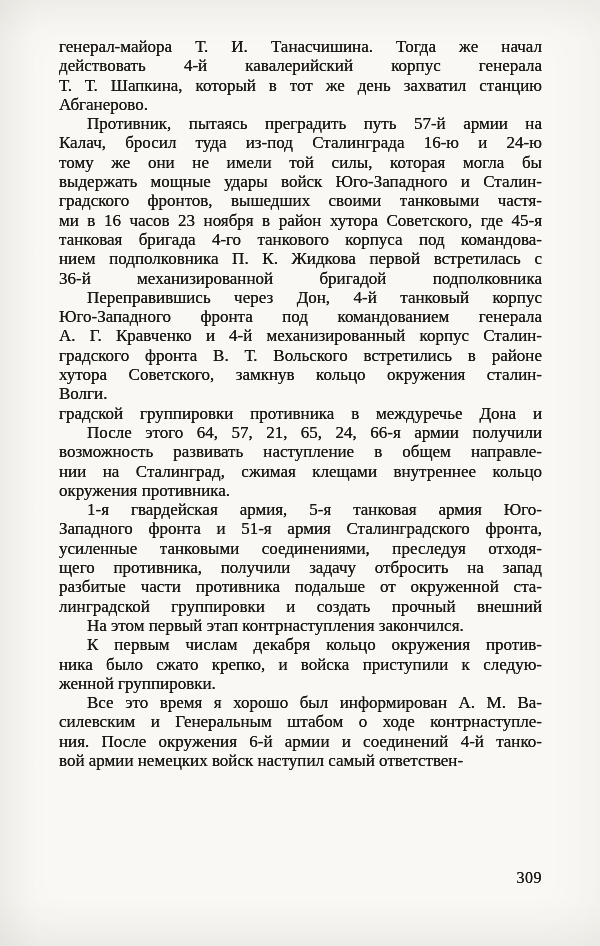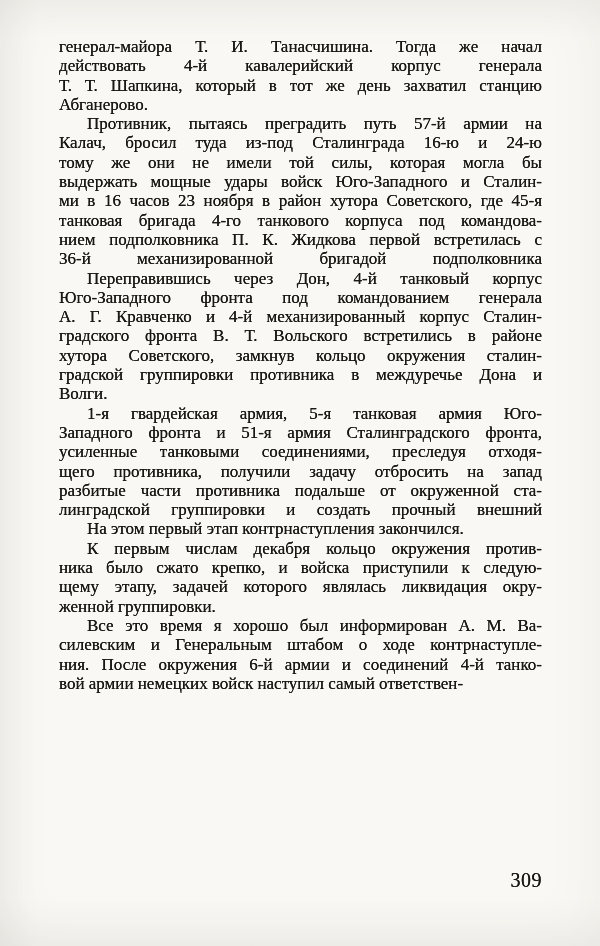--- a/index.html
+++ b/index.html
@@ -57,70 +57,76 @@
   }
   .line.first-indent {
     padding-left: 28px;
   }
   .page-number {
     position: absolute;
     left: 59px;
     top: 869px;
     width: 483px;
     text-align: right;
-    font-size: 20px;
+    font-size: 16px;
     letter-spacing: 0.5px;
     text-shadow: 0 0 0.3px currentColor;
   }
 </style>
 </head>
 <body>
 
 <div class="page" style="--paper: #f9f8f4; --ink: #1b1814;">
   <div class="text-block">
       <div class="para">
         <div class="line">генерал-майора Т. И. Танасчишина. Тогда же начал</div>
         <div class="line">действовать 4-й кавалерийский корпус генерала</div>
         <div class="line">Т. Т. Шапкина, который в тот же день захватил станцию</div>
         <div class="line last">Абганерово.</div>
       </div>
       <div class="para">
         <div class="line first-indent">Противник, пытаясь преградить путь 57-й армии на</div>
         <div class="line">Калач, бросил туда из-под Сталинграда 16-ю и 24-ю</div>
         <div class="line">тому же они не имели той силы, которая могла бы</div>
         <div class="line">выдержать мощные удары войск Юго-Западного и Сталин-</div>
+        <div class="line">градского фронтов, вышедших своими танковыми частя-</div>
         <div class="line">ми в 16 часов 23 ноября в район хутора Советского, где 45-я</div>
         <div class="line">танковая бригада 4-го танкового корпуса под командова-</div>
         <div class="line">нием подполковника П. К. Жидкова первой встретилась с</div>
         <div class="line">36-й механизированной бригадой подполковника</div>
       </div>
       <div class="para">
         <div class="line first-indent">Переправившись через Дон, 4-й танковый корпус</div>
         <div class="line">Юго-Западного фронта под командованием генерала</div>
         <div class="line">А. Г. Кравченко и 4-й механизированный корпус Сталин-</div>
         <div class="line">градского фронта В. Т. Вольского встретились в районе</div>
         <div class="line">хутора Советского, замкнув кольцо окружения сталин-</div>
+        <div class="line last">Волги.</div>
         <div class="line">градской группировки противника в междуречье Дона и</div>
-        <div class="line last">Волги.</div>
+      </div>
+      <div class="para">
+        <div class="line first-indent">После этого 64, 57, 21, 65, 24, 66-я армии получили</div>
+        <div class="line">возможность развивать наступление в общем направле-</div>
+        <div class="line">нии на Сталинград, сжимая клещами внутреннее кольцо</div>
+        <div class="line last">окружения противника.</div>
       </div>
       <div class="para">
         <div class="line first-indent">1-я гвардейская армия, 5-я танковая армия Юго-</div>
         <div class="line">Западного фронта и 51-я армия Сталинградского фронта,</div>
         <div class="line">усиленные танковыми соединениями, преследуя отходя-</div>
         <div class="line">щего противника, получили задачу отбросить на запад</div>
         <div class="line">разбитые части противника подальше от окруженной ста-</div>
         <div class="line">линградской группировки и создать прочный внешний</div>
       </div>
       <div class="para">
         <div class="line last first-indent">На этом первый этап контрнаступления закончился.</div>
       </div>
       <div class="para">
         <div class="line first-indent">К первым числам декабря кольцо окружения против-</div>
         <div class="line">ника было сжато крепко, и войска приступили к следую-</div>
-        <div class="line">щему этапу, задачей которого являлась ликвидация окру-</div>
         <div class="line last">женной группировки.</div>
       </div>
       <div class="para">
         <div class="line first-indent">Все это время я хорошо был информирован А. М. Ва-</div>
         <div class="line">силевским и Генеральным штабом о ходе контрнаступле-</div>
         <div class="line">ния. После окружения 6-й армии и соединений 4-й танко-</div>
         <div class="line last">вой армии немецких войск наступил самый ответствен-</div>
       </div>
     </div>
   <div class="page-number">309</div>

